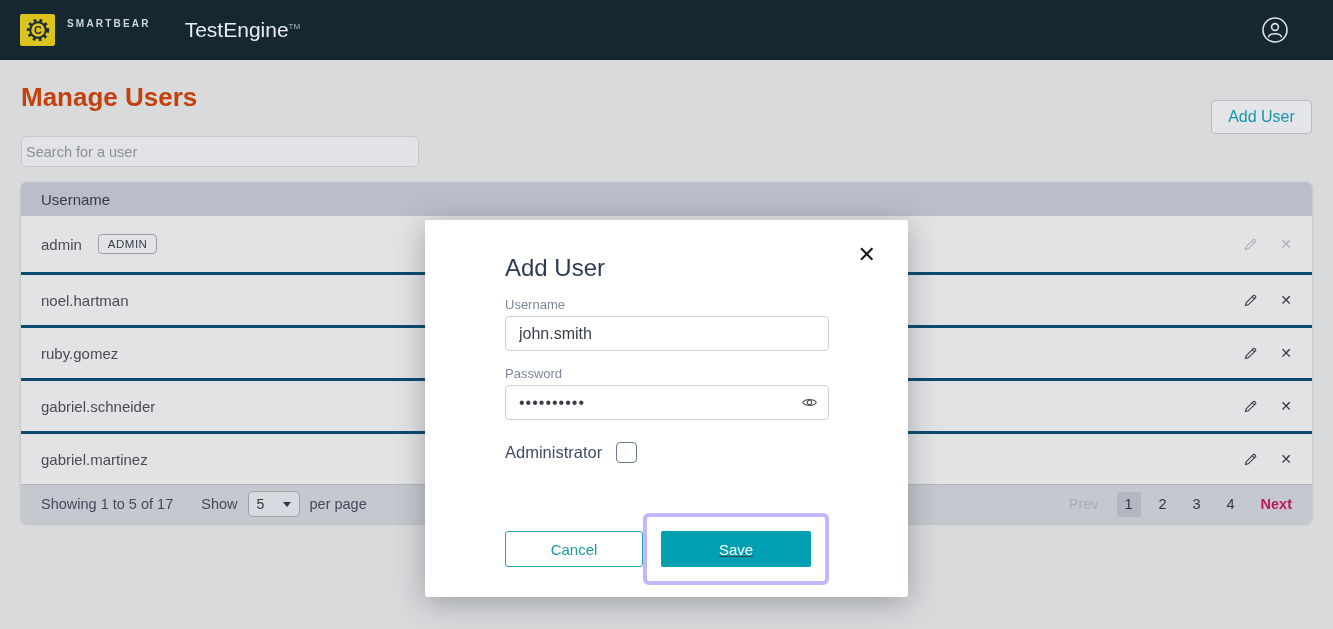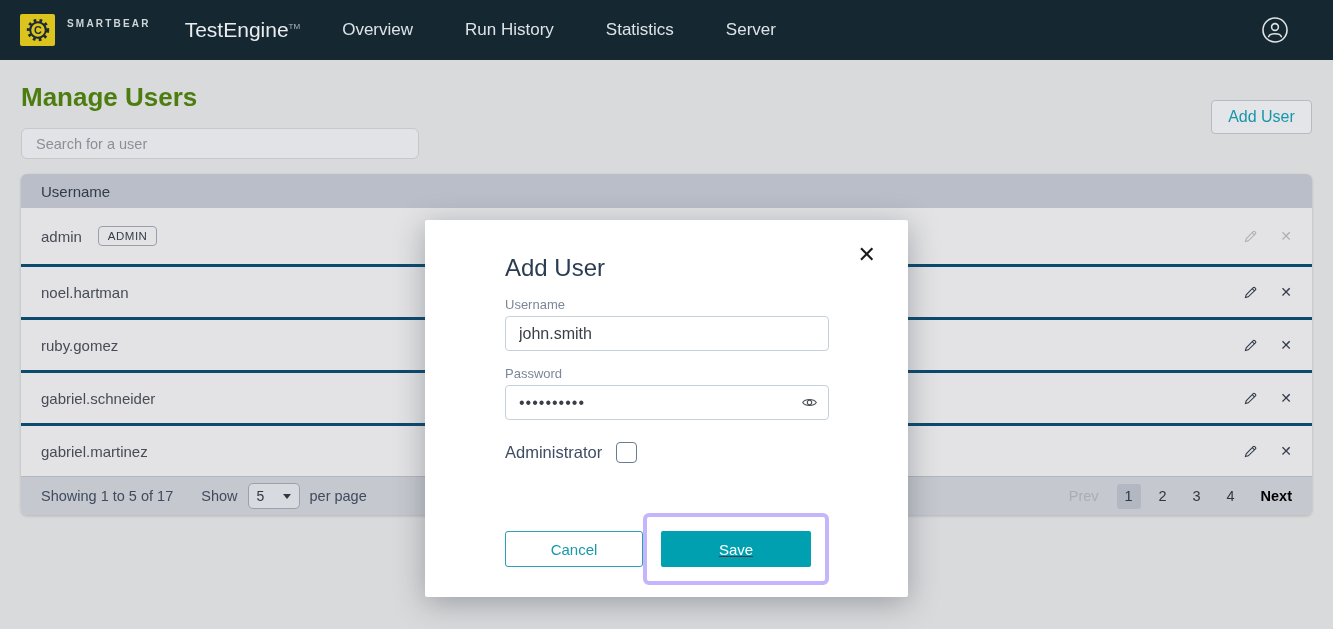--- a/index.html
+++ b/index.html
@@ -22,30 +22,30 @@
   .brand-text { display:flex; flex-direction:row; line-height:1.05;gap:34px; }
   .brand-company { color:#cfd6d9; font-size:10px; letter-spacing:2.2px; font-weight:bold; }
   .brand-product { color:#e8ecee; font-size:21px; font-weight:400; }
   .brand-product sup { font-size:8px; color:#aeb8bc; }
   .nav-items { display:flex; gap:52px; margin-left:42px; }
   .nav-item { color:#dde3e6; font-size:17px; cursor:pointer; }
   .profile { margin-left:auto; margin-right:24px; cursor:pointer; display:flex; }
 
   
   .page { padding:0 21px; position:relative; }
-  .page-title { font-size:26px; font-weight:600; color:#4d7c0f; margin-top:22px; }
+  .page-title { font-size:26px; font-weight:600; color:#c2410c; margin-top:22px; }
   .add-user-top {
     position:absolute; right:21px; top:18px; width:101px; height:34px;
     background:#e4e5e8; border:1px solid #b6bac1; border-radius:4px;
     color:#1796ab; font-size:16px; cursor:pointer;
     font-family:inherit;
   }
   .search-input {
-    margin-top:15px; width:398px; height:31px; background:#e2e3e6;
-    border:1px solid #c7c8cb; border-radius:6px; padding:0 14px;
+    margin-top:23px; width:398px; height:31px; background:#e2e3e6;
+    border:1px solid #c7c8cb; border-radius:6px; padding:0 4px;
     font-size:14.5px; color:#3a4150; font-family:inherit;
   }
   .search-input::placeholder { color:#8b9097; }
 
   
   .table { margin-top:15px; border-radius:6px; box-shadow:0 1px 3px rgba(0,0,0,.18); }
   .t-head {
     height:34px; background:#b9bec8; border-radius:6px 6px 0 0;
     display:flex; align-items:center; padding:0 20px; font-size:15px; color:#323b4a;
   }
@@ -75,21 +75,21 @@
   }
   .caret-down {
     width:0; height:0; border-left:4.5px solid transparent; border-right:4.5px solid transparent;
     border-top:5.5px solid #2f3744;
   }
   .per-page { margin-left:10px; }
   .pagination { margin-left:auto; display:flex; align-items:center; gap:10px; }
   .pg-prev { color:#a9adb5; margin-right:8px; }
   .pg-num { color:#2f3744; width:24px; height:25px; display:flex; align-items:center; justify-content:center; cursor:pointer; }
   .pg-num.active { background:#b2b7c2; border-radius:3px; }
-  .pg-next { color:#000000; font-weight:bold; margin-left:8px; cursor:pointer; }
+  .pg-next { color:#be185d; font-weight:bold; margin-left:8px; cursor:pointer; }
 
   
   .modal {
     position:absolute; left:425px; top:220px; width:483px; height:377px;
     background:#ffffff; border-radius:2px; box-shadow:0 6px 30px rgba(40,50,60,.35);
     padding:34px 79px 0 80px;
   }
   .modal-close {
     position:absolute; top:24px; right:32px; font-size:22px; font-weight:300;
     color:#1a1a1a; cursor:pointer; line-height:1; background:none; border:none;
@@ -133,26 +133,20 @@
         <circle cx="18" cy="18" r="10" fill="none" stroke="#1c2b33" stroke-width="2.6"></circle>
         <circle cx="18" cy="18" r="12.4" fill="none" stroke="#1c2b33" stroke-width="4" stroke-dasharray="3.4 4.1"></circle>
         <text x="18" y="23" text-anchor="middle" font-size="14" font-weight="bold" fill="#1c2b33" font-family="Liberation Sans, sans-serif">C</text>
       </svg>
     </div>
     <div class="brand-text">
       <span class="brand-company">SMARTBEAR</span>
       <span class="brand-product"><span>TestEngine</span><sup>TM</sup></span>
     </div>
   </div>
-  <nav class="nav-items">
-    <span class="nav-item">Overview</span>
-    <span class="nav-item">Run History</span>
-    <span class="nav-item">Statistics</span>
-    <span class="nav-item">Server</span>
-  </nav>
   <div class="profile">
     <svg width="28" height="28" viewBox="0 0 28 28">
       <circle cx="14" cy="14" r="12" fill="none" stroke="#dfe3e4" stroke-width="1.6"></circle>
       <circle cx="14" cy="11" r="3.4" fill="none" stroke="#dfe3e4" stroke-width="1.6"></circle>
       <path d="M7.7 20.6 C9 16.8 19 16.8 20.3 20.6" fill="none" stroke="#dfe3e4" stroke-width="1.6" stroke-linecap="round"></path>
     </svg>
   </div>
 </header>
 
 <div class="page">

